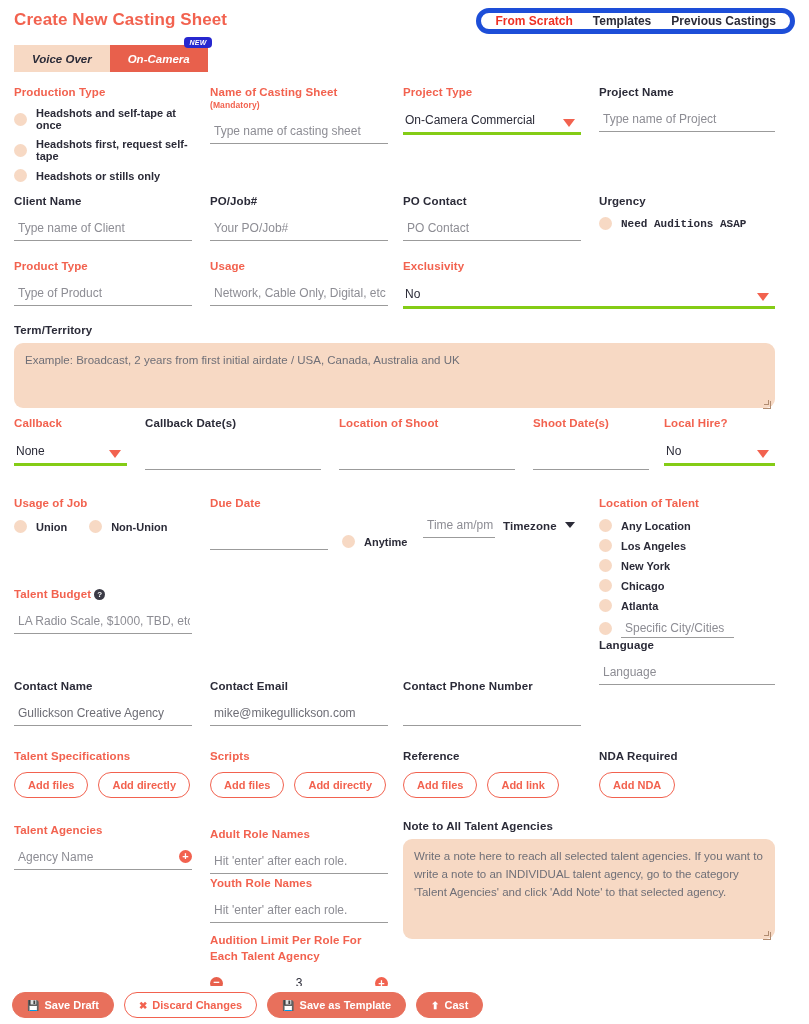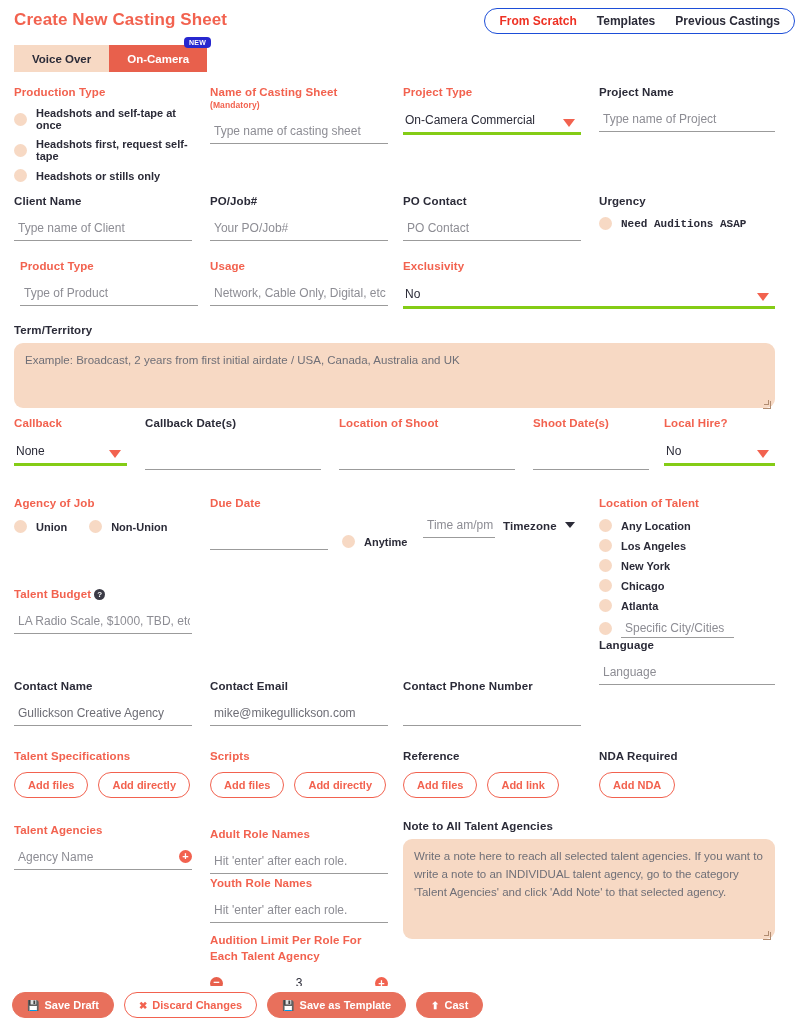--- a/index.html
+++ b/index.html
@@ -46,28 +46,28 @@
   }
   .selval { font-size: 12px; color: #2b2b38; padding: 2px 2px 5px 2px;
             border-bottom: 3px solid #84cc16; }
 
   
   .title { position: absolute; left: 14px; top: 10px;
            font-size: 17px; font-weight: bold; color: #f2624f; letter-spacing: .1px; }
 
   .modepill {
     position: absolute; right: 14px; top: 8px;
-    border: 1px solid #1d4ed8; border-radius: 16px;
+    border: 5px solid #1d4ed8; border-radius: 16px;
     height: 26px; display: flex; align-items: center; padding: 0 4px;
   }
   .modepill .m { font-size: 12px; font-weight: bold; color: #2b2b38; padding: 0 10px; }
   .modepill .m.active { color: #ee3124; }
 
   
-  .tabs { position: absolute; left: 14px; top: 45px; display: flex; height: 27px; }
+  .tabs { position: absolute; left: 14px; top: 45px; display: flex; height: 27px; font-style: italic; }
   .tab { display: flex; align-items: center; justify-content: center;
          font-size: 11.5px; font-weight: bold; padding: 0 18px; }
   .tab.off { background: #f7d9c4; color: #2b2b38; }
   .tab.on  { background: #e8604c; color: #ffffff; position: relative; }
   .newbadge {
     position: absolute; right: -4px; top: -8px;
     background: #2727cf; color: #fff; font-size: 7px; font-weight: bold;
     padding: 2px 5px; border-radius: 4px; letter-spacing: .3px;
   }
 
@@ -197,21 +197,21 @@
   </div>
 
   <div style="position:absolute;left:599px;top:195px;width:180px;">
     <div class="lbl dark">Urgency</div>
     <div class="radrow" style="margin-top:10px;font-family:Liberation Mono, monospace;">
       <span class="radio"></span>
       <span class="t">Need Auditions ASAP</span>
     </div>
   </div>
 
-  <div style="position:absolute;left:20px;top:260px;width:178px;">
+  <div style="position:absolute;left:14px;top:260px;width:178px;">
     <div class="lbl red">Product Type</div>
     <input class="uline" style="margin-top: 12px;" placeholder="Type of Product">
   </div>
 
   <div style="position:absolute;left:210px;top:260px;width:178px;">
     <div class="lbl red">Usage</div>
     <input class="uline" style="margin-top: 12px;" placeholder="Network, Cable Only, Digital, etc.">
   </div>
 
   <div style="position:absolute;left:403px;top:260px;width:372px;">
@@ -255,21 +255,21 @@
 
   <div style="position:absolute;left:664px;top:417px;width:111px;">
     <div class="lbl red">Local Hire?</div>
     <div class="selectwrap" style="margin-top:13px;">
       <div class="selval">No</div>
       <span class="caret"></span>
     </div>
   </div>
 
   <div style="position:absolute;left:14px;top:497px;width:180px;">
-    <div class="lbl red">Agency of Job</div>
+    <div class="lbl red">Usage of Job</div>
     <div style="display:flex;gap:22px;margin-top:11px;">
       <div class="radrow" style="margin:0;">
         <span class="radio"></span>
         <span class="t">Union</span>
       </div>
       <div class="radrow" style="margin:0;">
         <span class="radio"></span>
         <span class="t">Non-Union</span>
       </div>
     </div>

